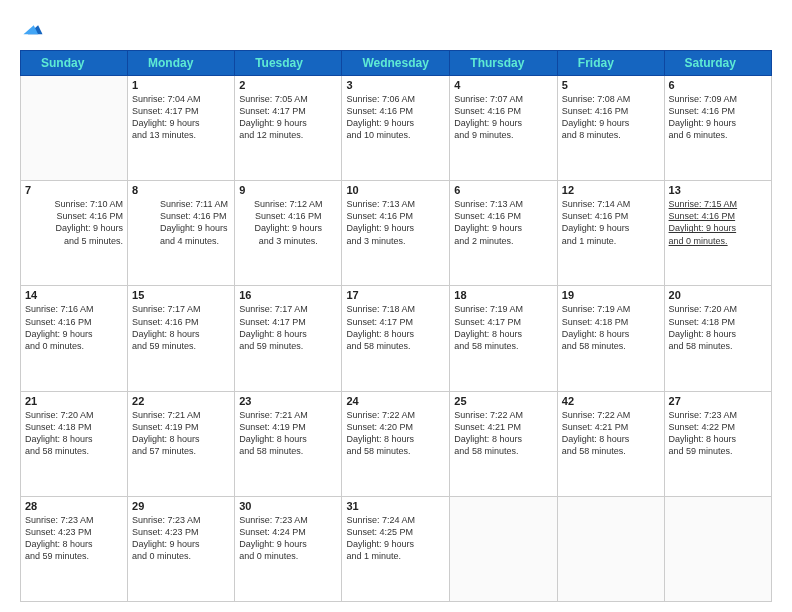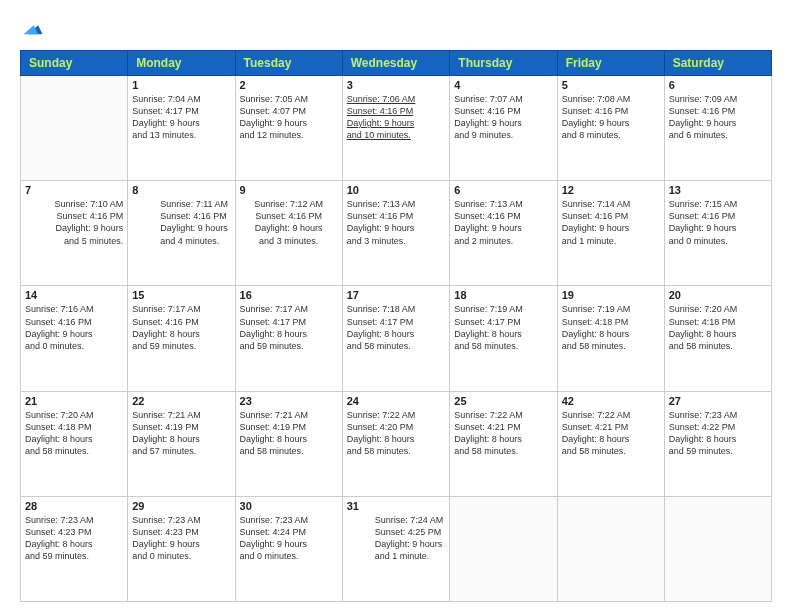--- a/index.html
+++ b/index.html
@@ -61,24 +61,24 @@
       font-size: 14px;
       color: #444;
     }
     .calendar {
       width: 100%;
       border-collapse: collapse;
       flex: 1;
     }
     .calendar th {
       background: #1565C0;
-      color: #bef264;
+      color: #5eead4;
       font-size: 12px;
       font-weight: bold;
-      padding: 5px 8px;
+      padding: 5px 20px;
       text-align: left;
       border: 1px solid #0d47a1;
     }
     .calendar td {
       border: 1px solid #ccc;
       vertical-align: top;
       padding: 3px 4px;
       width: 108px;
       font-size: 9.5px;
       color: #333;
@@ -139,27 +139,27 @@
           <td>
             <span class="day-num">1</span>
             <div class="cell-info" style="white-space: pre-line;">Sunrise: 7:04 AM
 Sunset: 4:17 PM
 Daylight: 9 hours
 and 13 minutes.</div>
           </td>
           <td>
             <span class="day-num">2</span>
             <div class="cell-info" style="white-space: pre-line;">Sunrise: 7:05 AM
-Sunset: 4:07 PM
+Sunset: 4:17 PM
 Daylight: 9 hours
 and 12 minutes.</div>
           </td>
           <td>
             <span class="day-num">3</span>
-            <div class="cell-info" style="white-space: pre-line; text-decoration: underline;">Sunrise: 7:06 AM
+            <div class="cell-info" style="white-space: pre-line;">Sunrise: 7:06 AM
 Sunset: 4:16 PM
 Daylight: 9 hours
 and 10 minutes.</div>
           </td>
           <td>
             <span class="day-num">4</span>
             <div class="cell-info" style="white-space: pre-line;">Sunrise: 7:07 AM
 Sunset: 4:16 PM
 Daylight: 9 hours
 and 9 minutes.</div>
@@ -217,21 +217,21 @@
           </td>
           <td>
             <span class="day-num">12</span>
             <div class="cell-info" style="white-space: pre-line;">Sunrise: 7:14 AM
 Sunset: 4:16 PM
 Daylight: 9 hours
 and 1 minute.</div>
           </td>
           <td>
             <span class="day-num">13</span>
-            <div class="cell-info" style="white-space: pre-line;">Sunrise: 7:15 AM
+            <div class="cell-info" style="white-space: pre-line; text-decoration: underline;">Sunrise: 7:15 AM
 Sunset: 4:16 PM
 Daylight: 9 hours
 and 0 minutes.</div>
           </td>
         </tr>
         <tr>
           <td>
             <span class="day-num">14</span>
             <div class="cell-info" style="white-space: pre-line;">Sunrise: 7:16 AM
 Sunset: 4:16 PM
@@ -349,21 +349,21 @@
           </td>
           <td>
             <span class="day-num">30</span>
             <div class="cell-info" style="white-space: pre-line;">Sunrise: 7:23 AM
 Sunset: 4:24 PM
 Daylight: 9 hours
 and 0 minutes.</div>
           </td>
           <td>
             <span class="day-num">31</span>
-            <div class="cell-info" style="white-space: pre-line; margin-left: 28px;">Sunrise: 7:24 AM
+            <div class="cell-info" style="white-space: pre-line;">Sunrise: 7:24 AM
 Sunset: 4:25 PM
 Daylight: 9 hours
 and 1 minute.</div>
           </td>
           <td class="empty-cell"></td>
           <td class="empty-cell"></td>
           <td class="empty-cell"></td>
         </tr>
       </tbody>
   </table>

